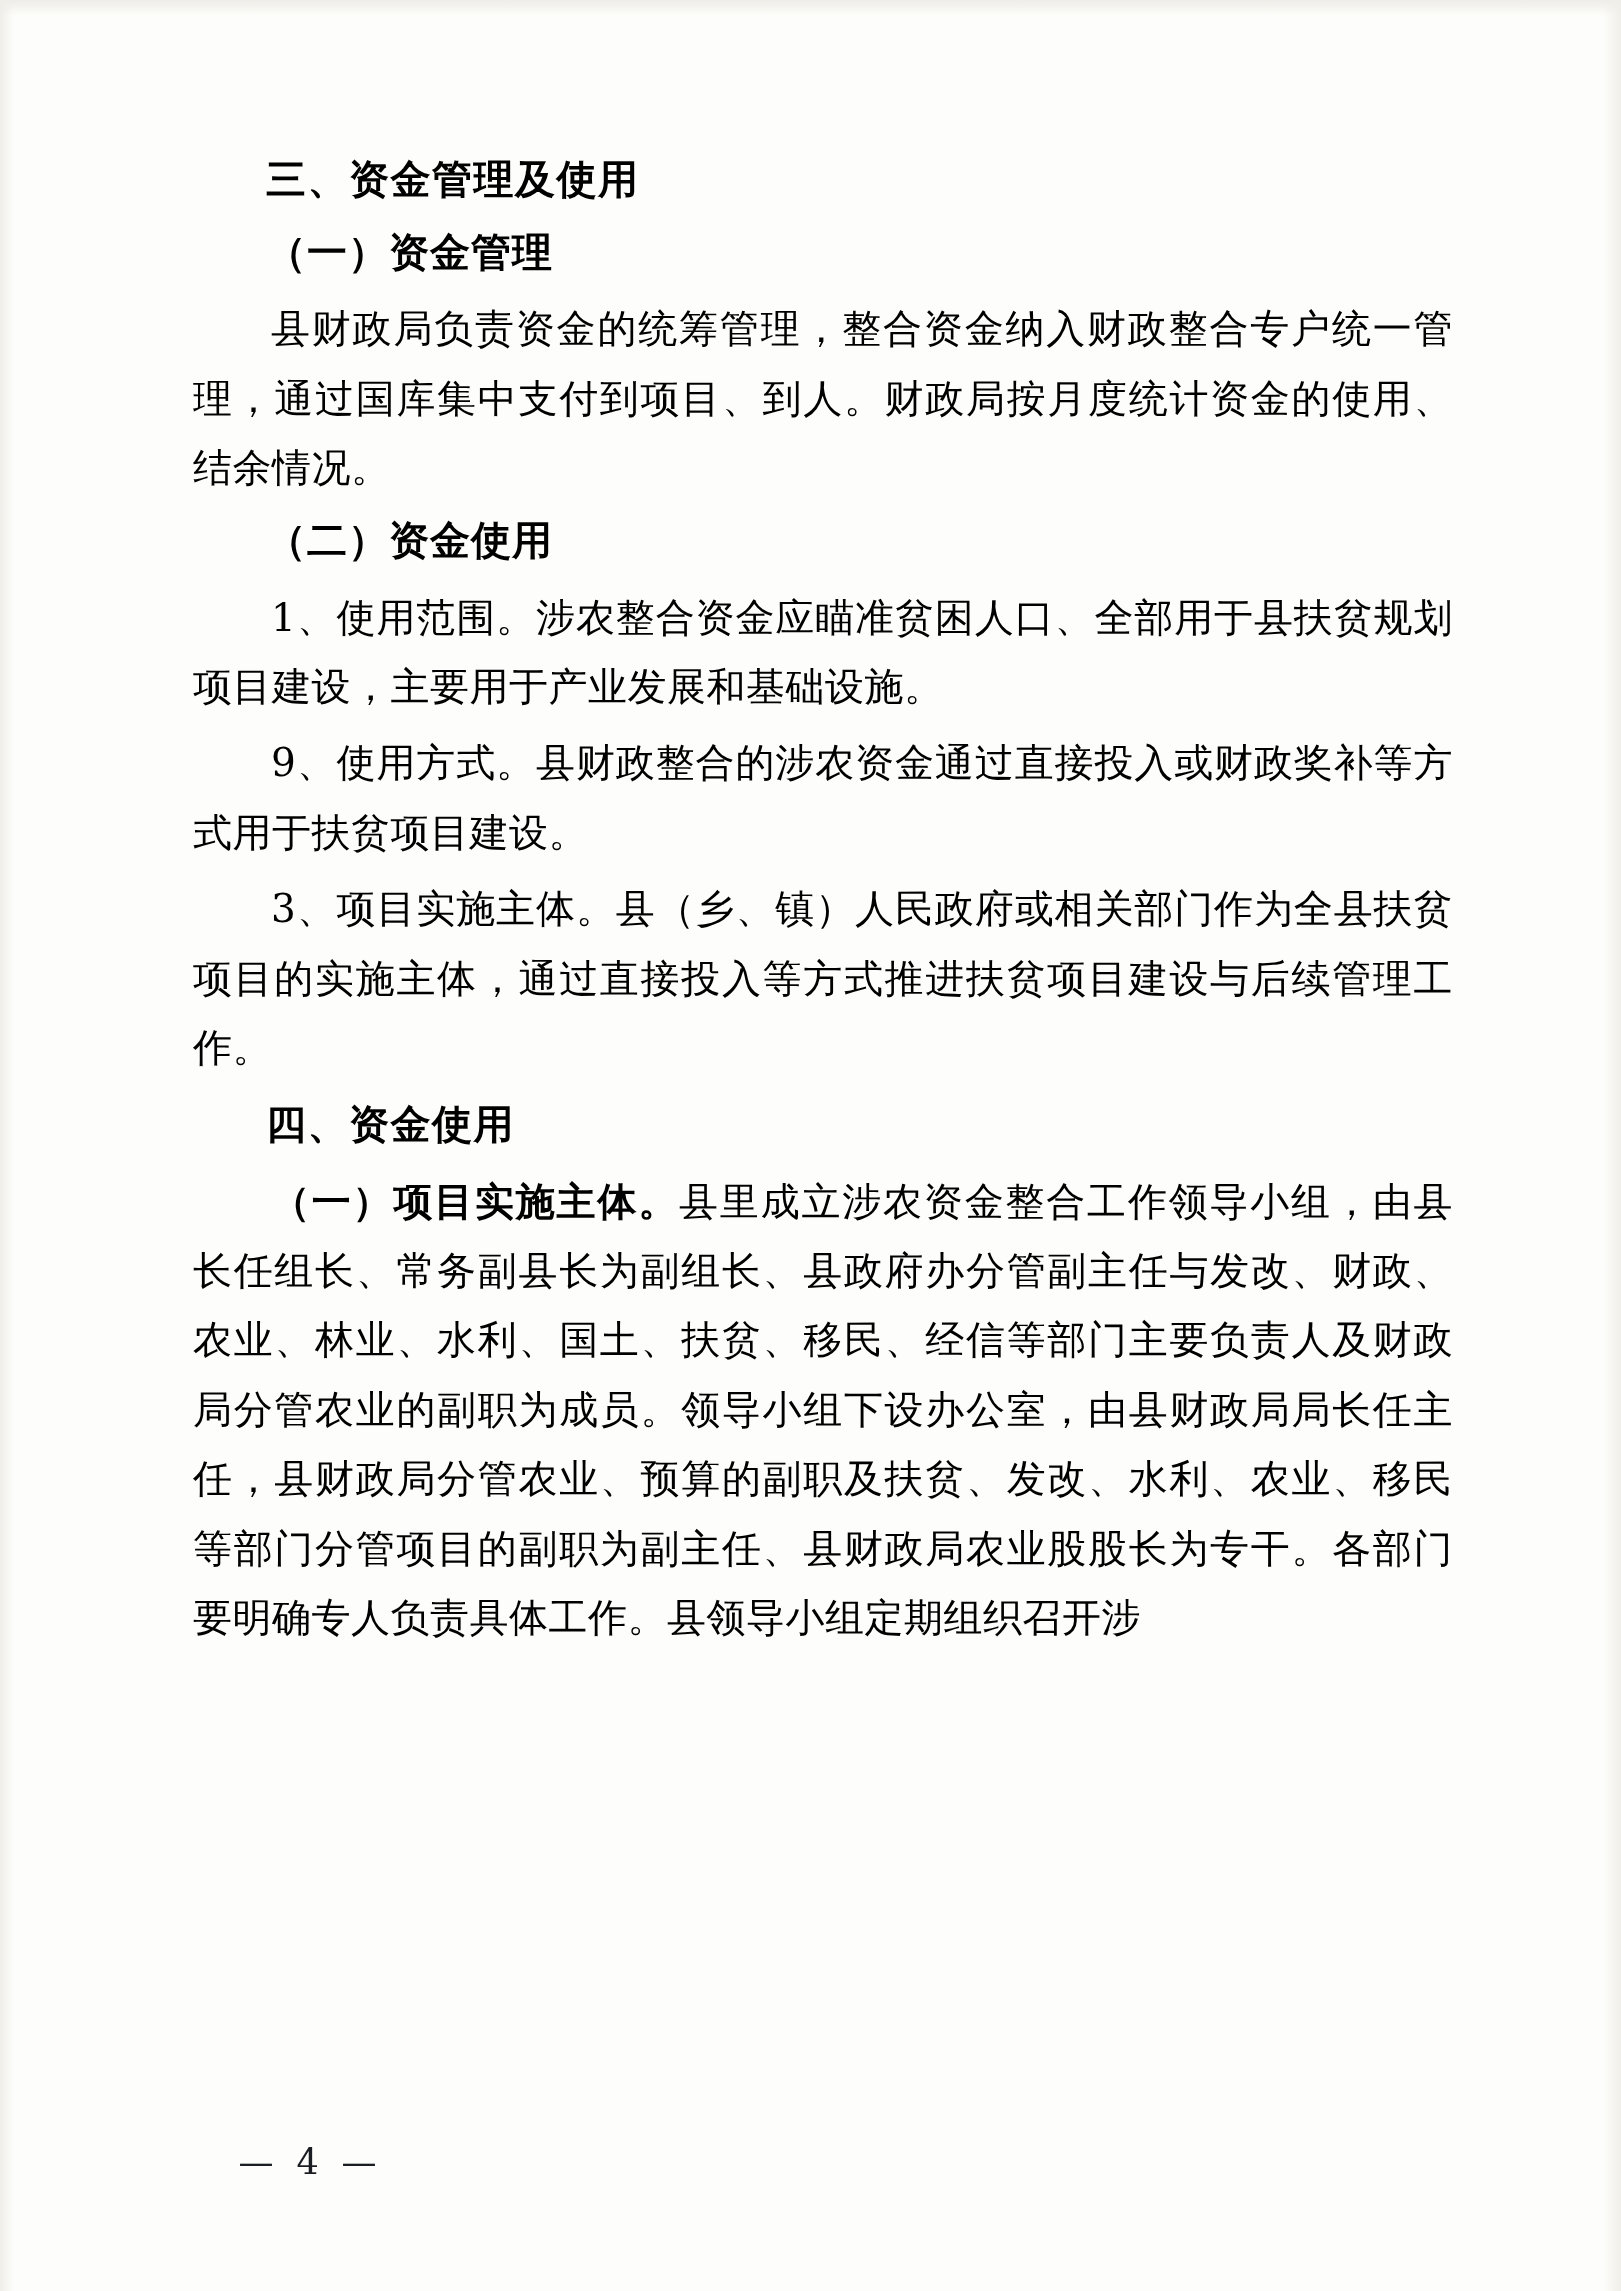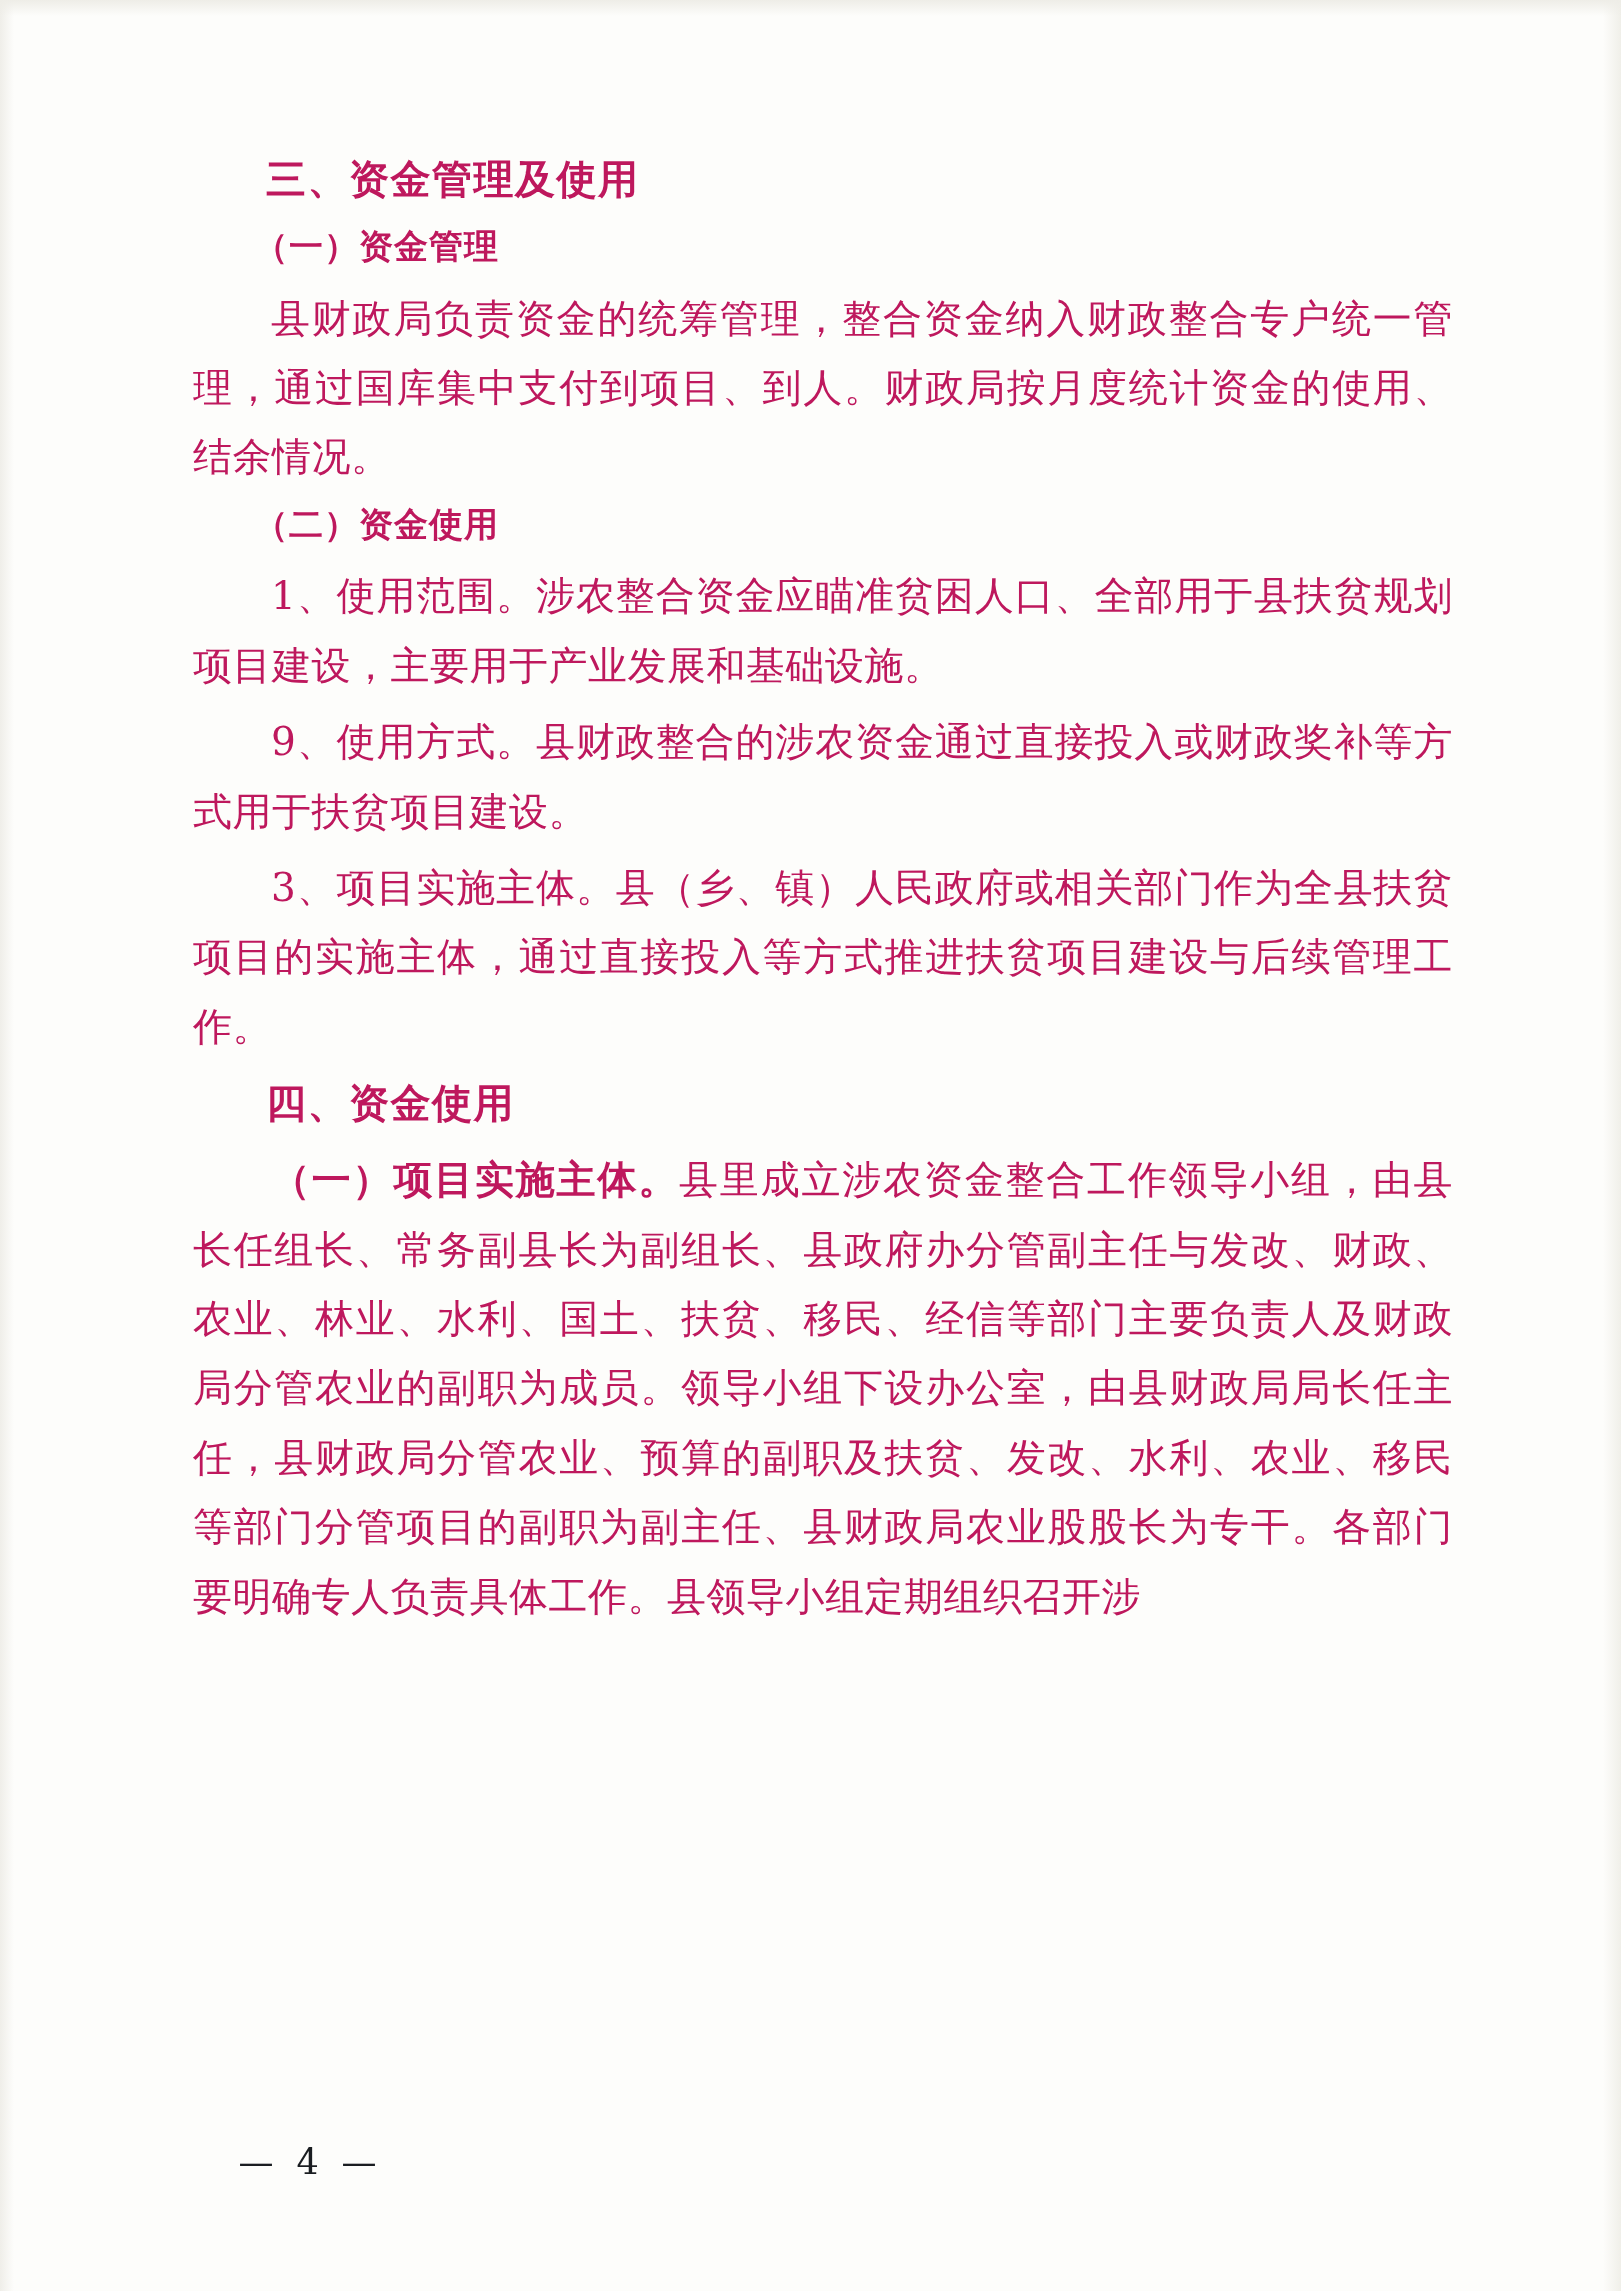--- a/index.html
+++ b/index.html
@@ -42,40 +42,40 @@
   }
 
   .content {
     position: absolute;
     top: 137px;
     left: 186px;
     width: 1274px;
   }
 
   .doc-line {
-    color: #be185d;
+    color: #000000;
     font-size: 39px;
     line-height: 1.78;
     letter-spacing: 0.5px;
     text-align: justify;
     text-justify: inter-ideograph;
     white-space: pre-wrap;
   }
 
   .heading {
     font-weight: 700;
     font-size: 40px;
     margin-top: 5.9px;
     margin-bottom: 3.9px;
     letter-spacing: 1.5px;
   }
 
   .subheading {
     font-weight: 700;
-    font-size: 34px;
+    font-size: 40px;
     letter-spacing: 1px;
   }
 
   .para {
     margin: 7px;
   }
 
   .indent {
     text-indent: 2em;
   }

